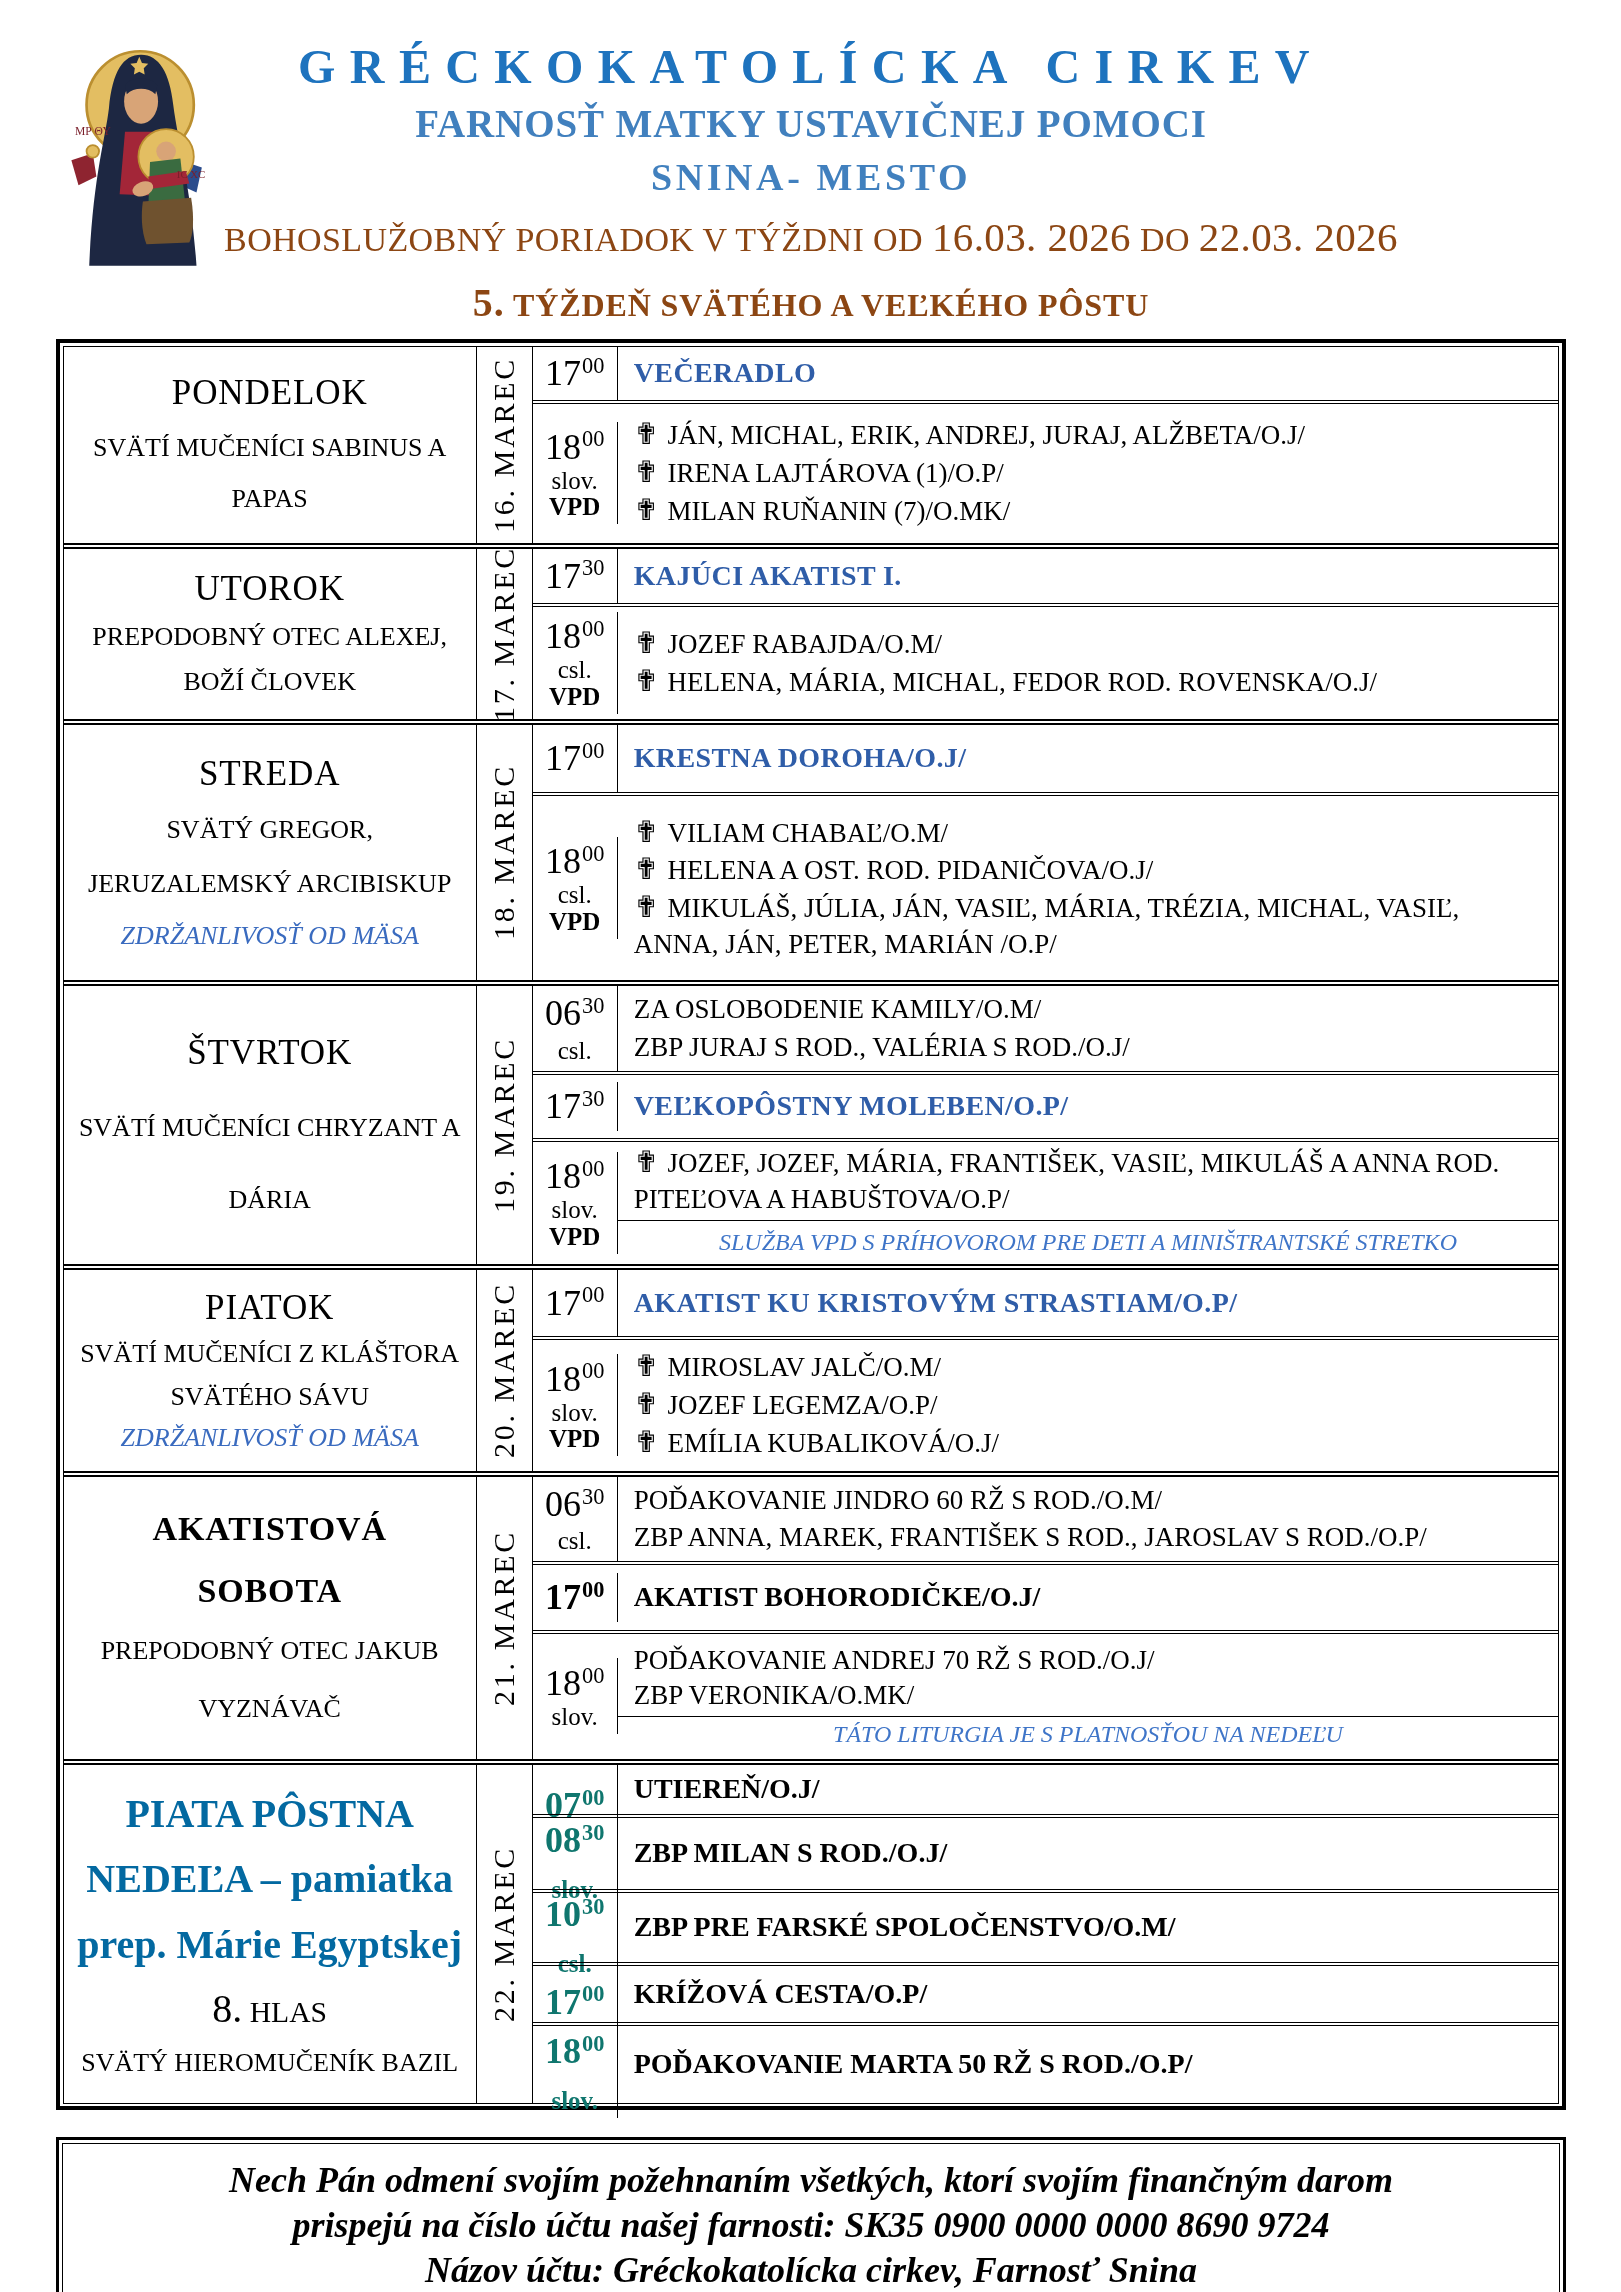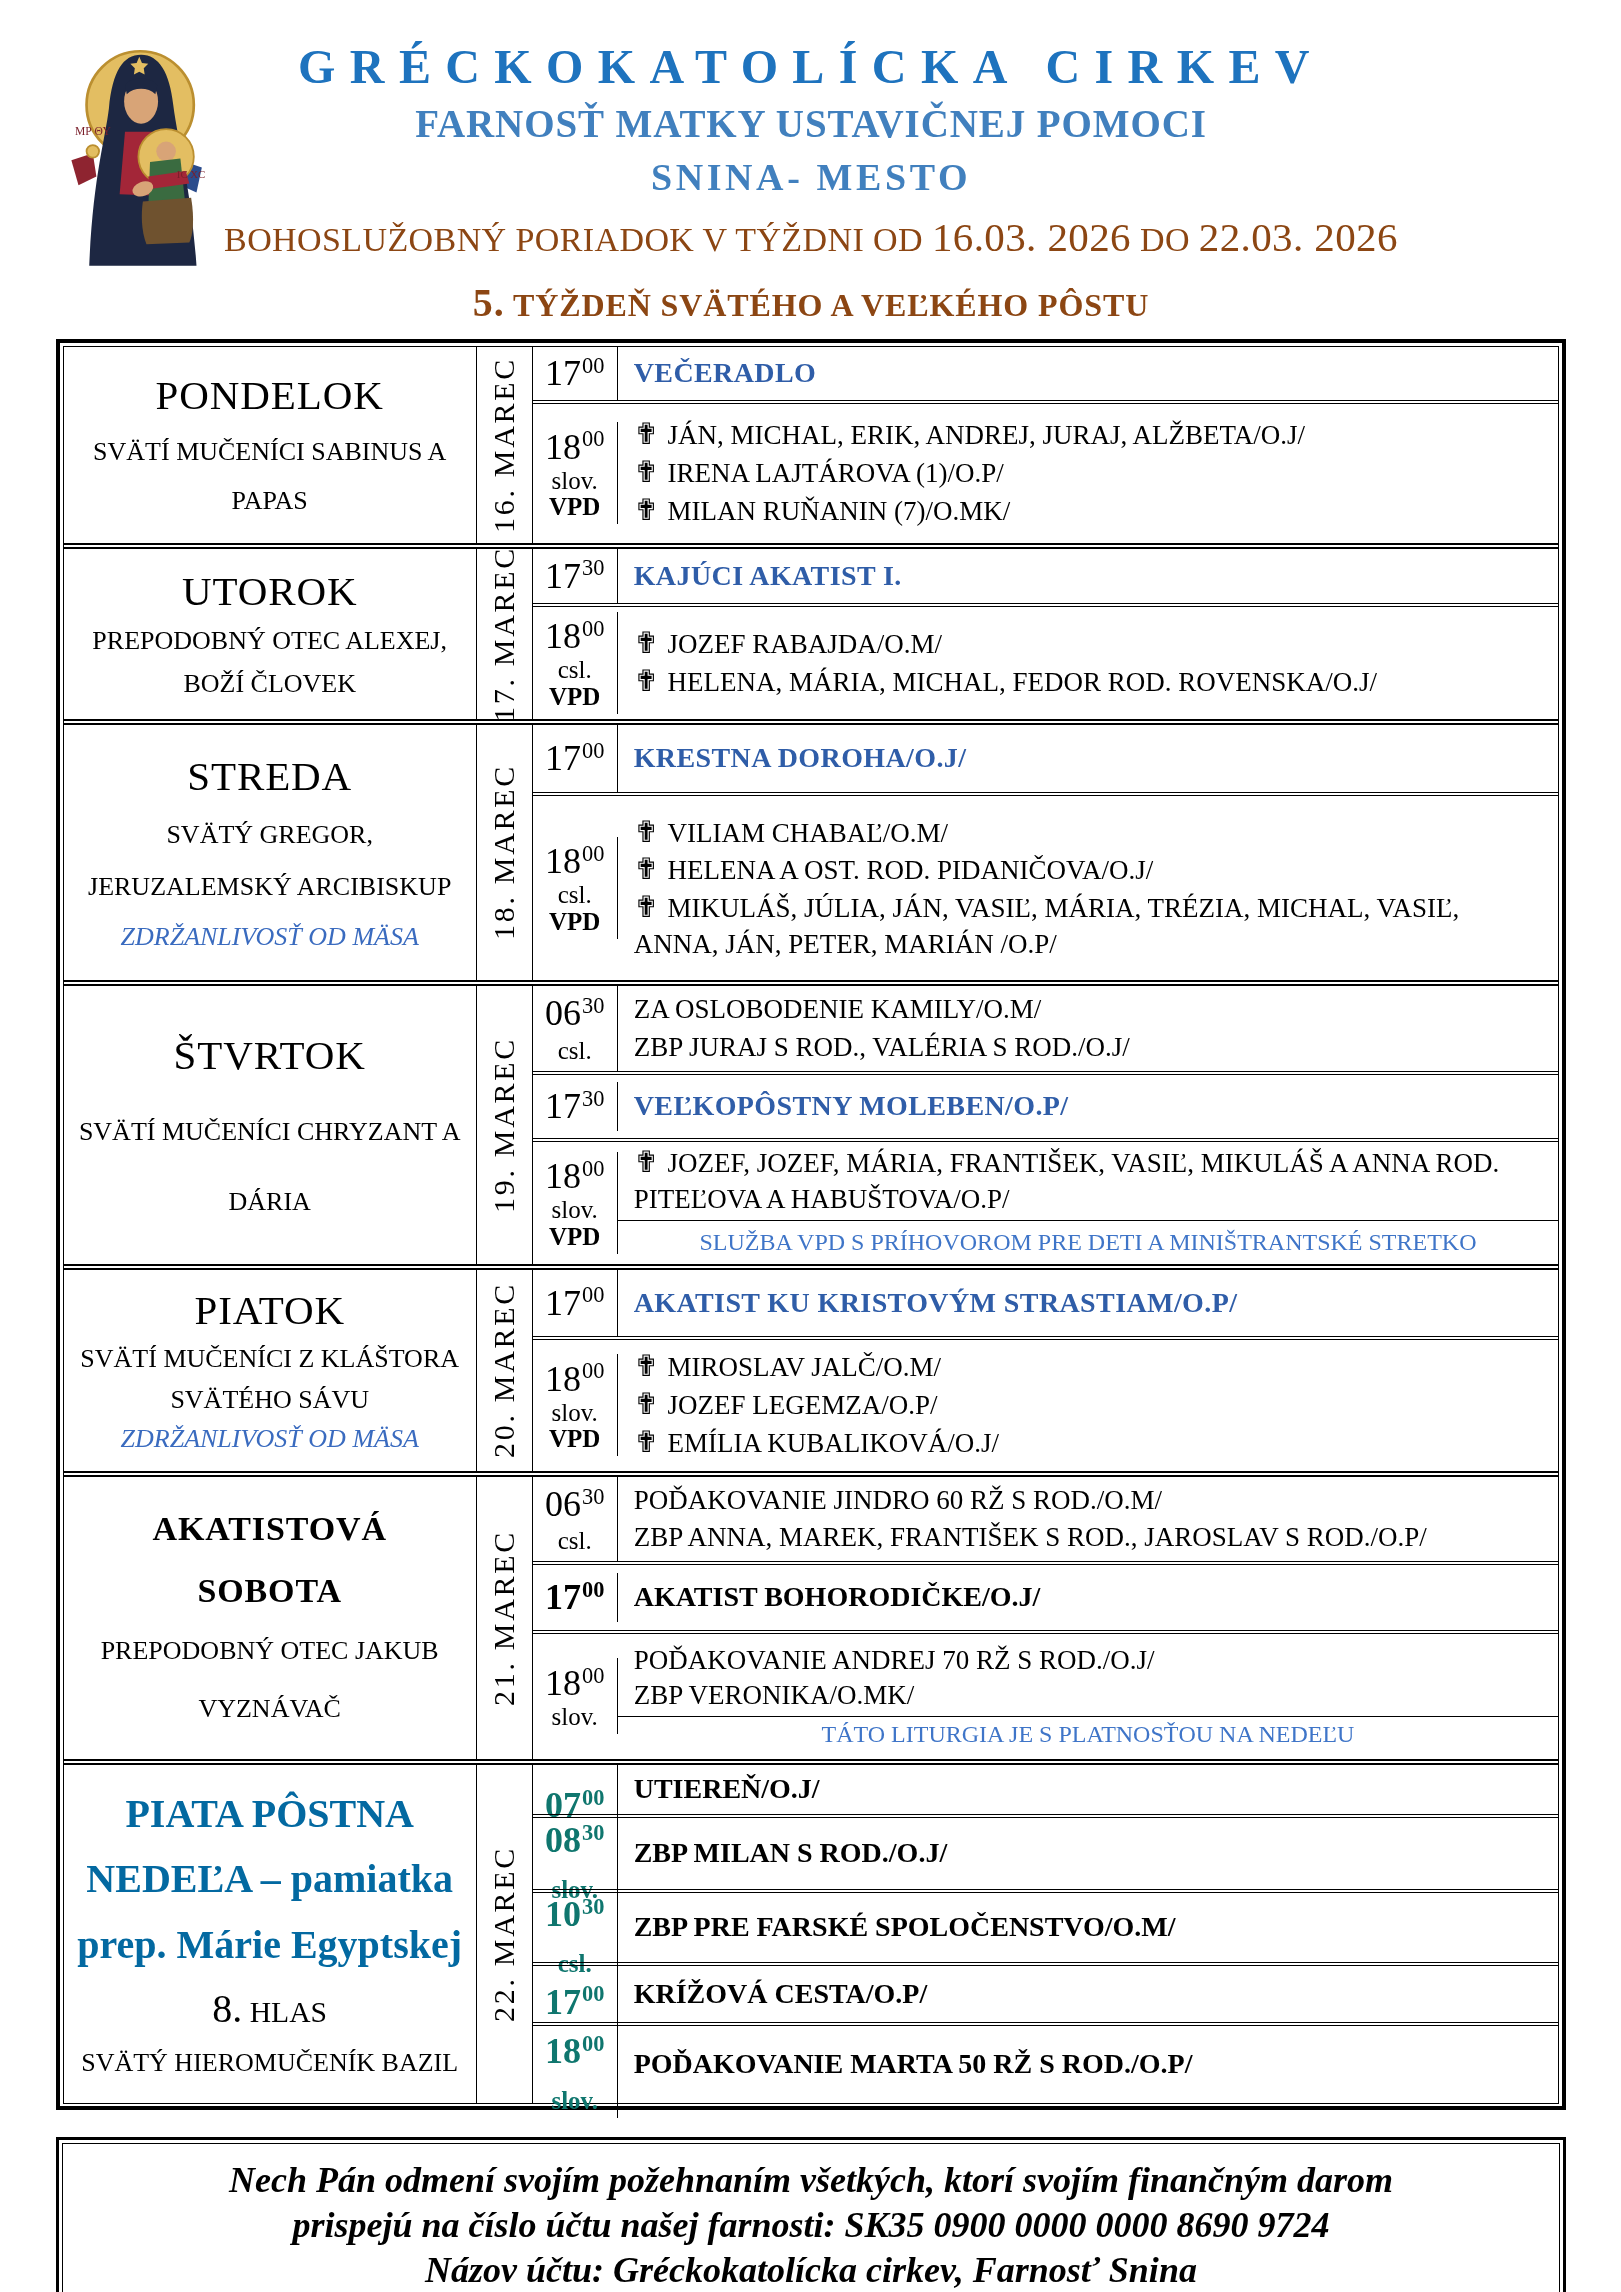--- a/index.html
+++ b/index.html
@@ -38,24 +38,24 @@
   .time-label.vpd{font-weight:bold;}
   .slot.red .time,.slot.red .time-label{color:#0f766e;font-weight:bold;margin-top:16px;}
   .slot.tbold .time{font-weight:bold;}
   .svc-area{flex:1;display:flex;flex-direction:column;min-width:0;}
   .svc-cell{flex:1;display:flex;flex-direction:column;justify-content:space-evenly;padding:3.6px 16px;box-sizing:border-box;}
   .svc-line{font-size:27px;line-height:1.28;}
   .svc-line.blue{color:#2F5DA8;font-weight:bold;font-size:28px;letter-spacing:0.4px;}
   .svc-line.bold{font-weight:bold;font-size:28px;}
   .cross{font-size:29.6px;margin-right:9px;}
   .svc-note{border-top:1.8px solid #000;display:flex;align-items:center;justify-content:center;
-            color:#3F75C8;font-size:24px;text-align:center;box-sizing:border-box;padding:14px 9px;}
+            color:#3F75C8;font-style:italic;font-size:24px;text-align:center;box-sizing:border-box;padding:14px 9px;}
 
   
-  .dl-name{font-size:41px;letter-spacing:0.9px;}
+  .dl-name{font-size:35px;letter-spacing:0.9px;}
   .dl-name-bold{font-size:34px;font-weight:bold;letter-spacing:0.9px;}
   .dl-feast{font-size:26px;line-height:1.3;}
   .dl-note{font-size:26px;font-style:italic;color:#3A6BBF;}
   .dl-red{font-size:40px;font-weight:bold;color:#0369a1;line-height:1.3;}
   .dl-hlas{font-size:29.6px;}
   .dl-hlas .hlas-num{font-size:40px;}
 
   
   .footer-wrap{margin:27px 56px 0 56px;border:3.6px solid #000;padding:2.7px;}
   .footer-inner{border:0.9px solid #000;padding:14.3px 21.5px 18px;text-align:center;}

